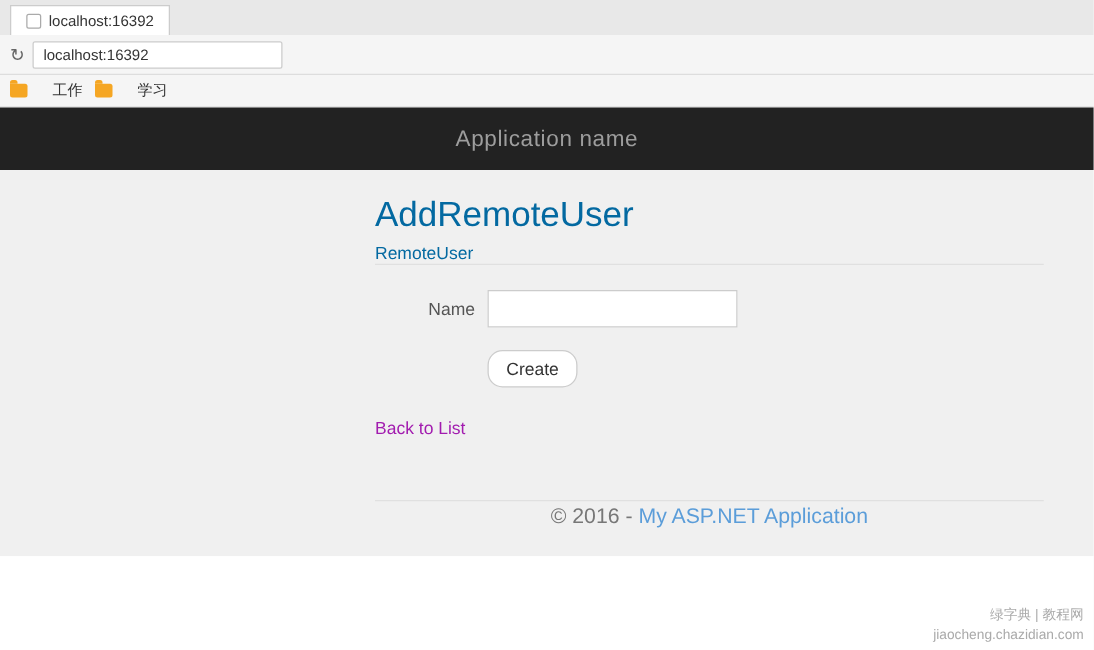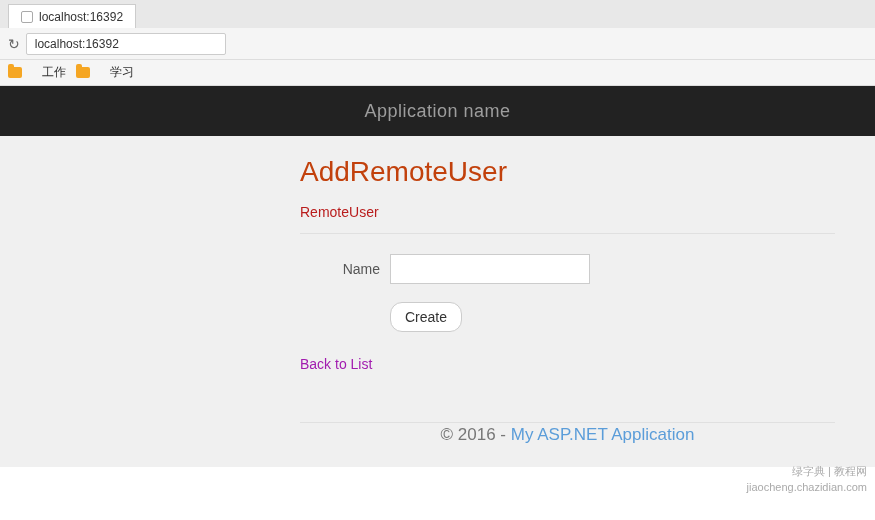--- a/index.html
+++ b/index.html
@@ -136,29 +136,29 @@
 
     
     .main-content {
       padding: 20px 40px 20px 300px;
       max-width: 875px;
     }
 
     .page-heading {
       font-size: 28px;
       font-weight: 300;
-      color: #c2410c;
-      margin-bottom: 16px;
+      color: #0369a1;
+      margin-bottom: 6px;
     }
 
     .page-subtitle {
       font-size: 14px;
-      color: #b91c1c;
+      color: #0369a1;
       margin-bottom: 20px;
-      padding-bottom: 13px;
+      padding-bottom: 1px;
       border-bottom: 1px solid #e0e0e0;
     }
 
     .form-section {
       margin-top: 20px;
     }
 
     .form-group {
       display: flex;
       align-items: center;
@@ -220,21 +220,21 @@
     }
 
     .footer a {
       color: #5b9dd9;
       text-decoration: none;
     }
 
     
     .watermark {
       position: fixed;
-      bottom: 25px;
+      bottom: 4px;
       right: 8px;
       font-size: 11px;
       color: #aaa;
       text-align: right;
       line-height: 1.4;
     }
   </style>
 </head>
 <body>
 

